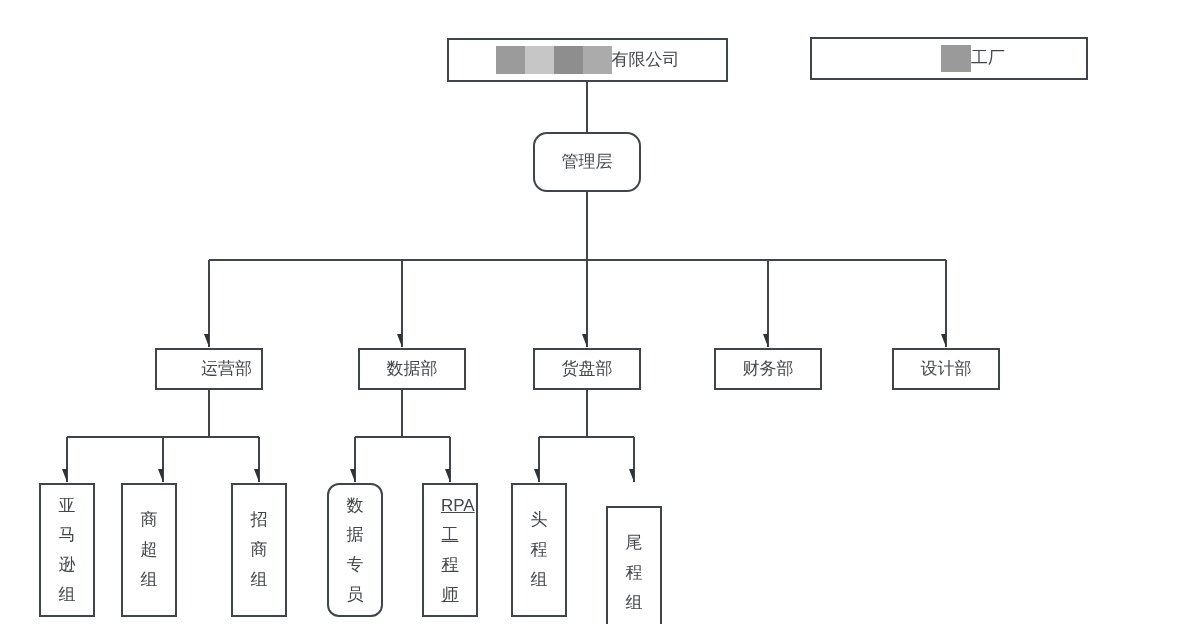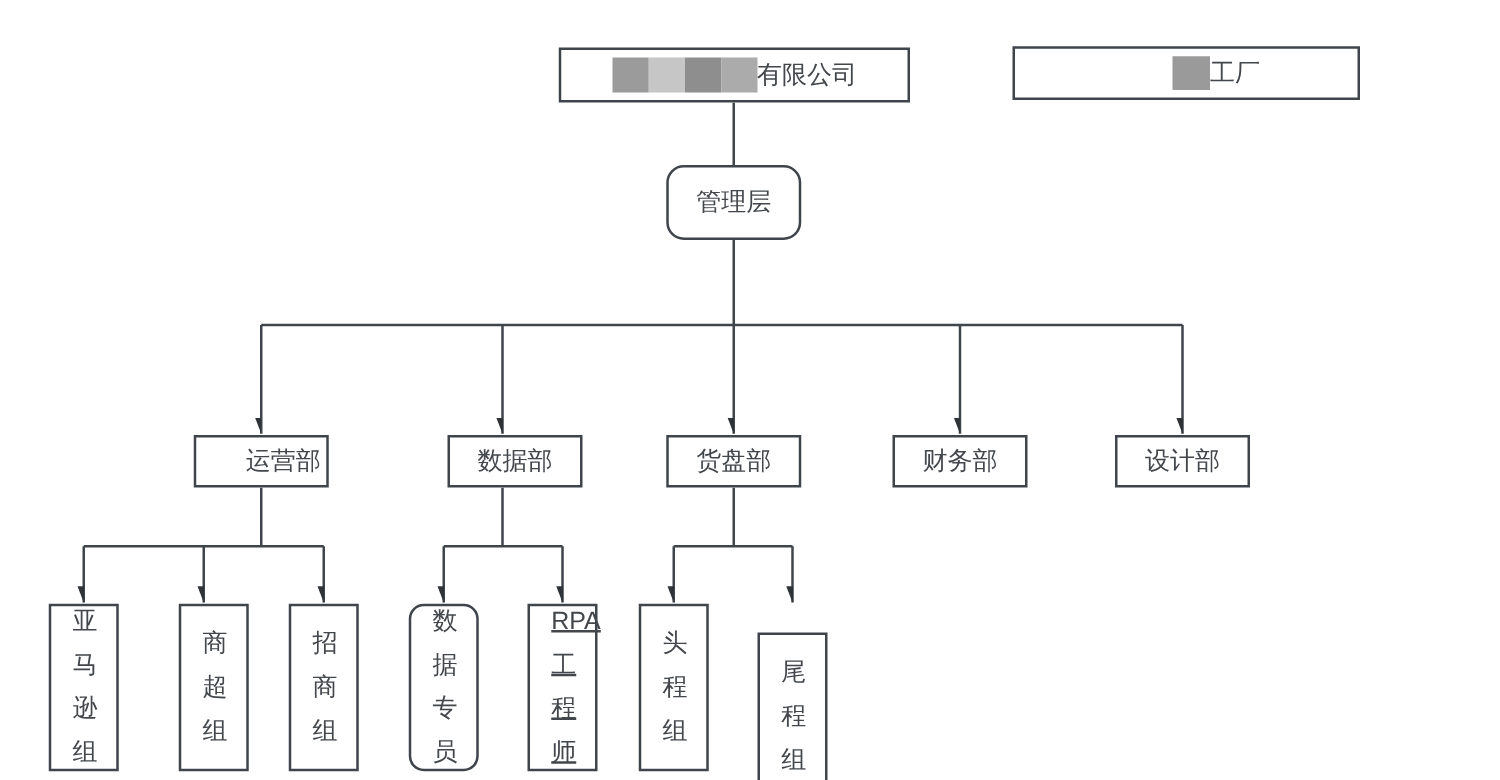--- a/index.html
+++ b/index.html
@@ -26,41 +26,41 @@
   }
 
   .node {
     position: absolute;
     background: #ffffff;
     border: 2px solid #3f454b;
     display: flex;
     align-items: center;
     justify-content: center;
     color: #43474c;
-    font-size: 20px;
+    font-size: 17px;
     line-height: 1.2;
   }
 
   
   .node.company  { left: 447px; top: 38px;  width: 281px; height: 44px; }
   .node.factory  { left: 810px; top: 37px;  width: 278px; height: 43px; padding-left: 48px; }
   .node.mgmt     { left: 533px; top: 132px; width: 108px; height: 60px; border-radius: 14px; }
 
   
   .node.dept { top: 348px; width: 108px; height: 42px; }
   .dept.d0 { left: 155px; padding-left: 35px; }
   .dept.d1 { left: 358px; }
   .dept.d2 { left: 533px; }
   .dept.d3 { left: 714px; }
   .dept.d4 { left: 892px; }
 
   
   .node.vnode { top: 483px; width: 56px; height: 134px; }
   .vnode.g0 { left: 39px; font-family: Liberation Serif, serif; }
-  .vnode.g1 { left: 143px; }
+  .vnode.g1 { left: 121px; }
   .vnode.g2 { left: 231px; }
   .vnode.g3 { left: 327px; border-radius: 12px; }
   .vnode.g4 { left: 422px; text-decoration: underline; }
   .vnode.g5 { left: 511px; }
   .vnode.g6 { left: 606px; margin-top: 23px; }
 
   
   .vlbl {
     display: block;
     width: 18px;

